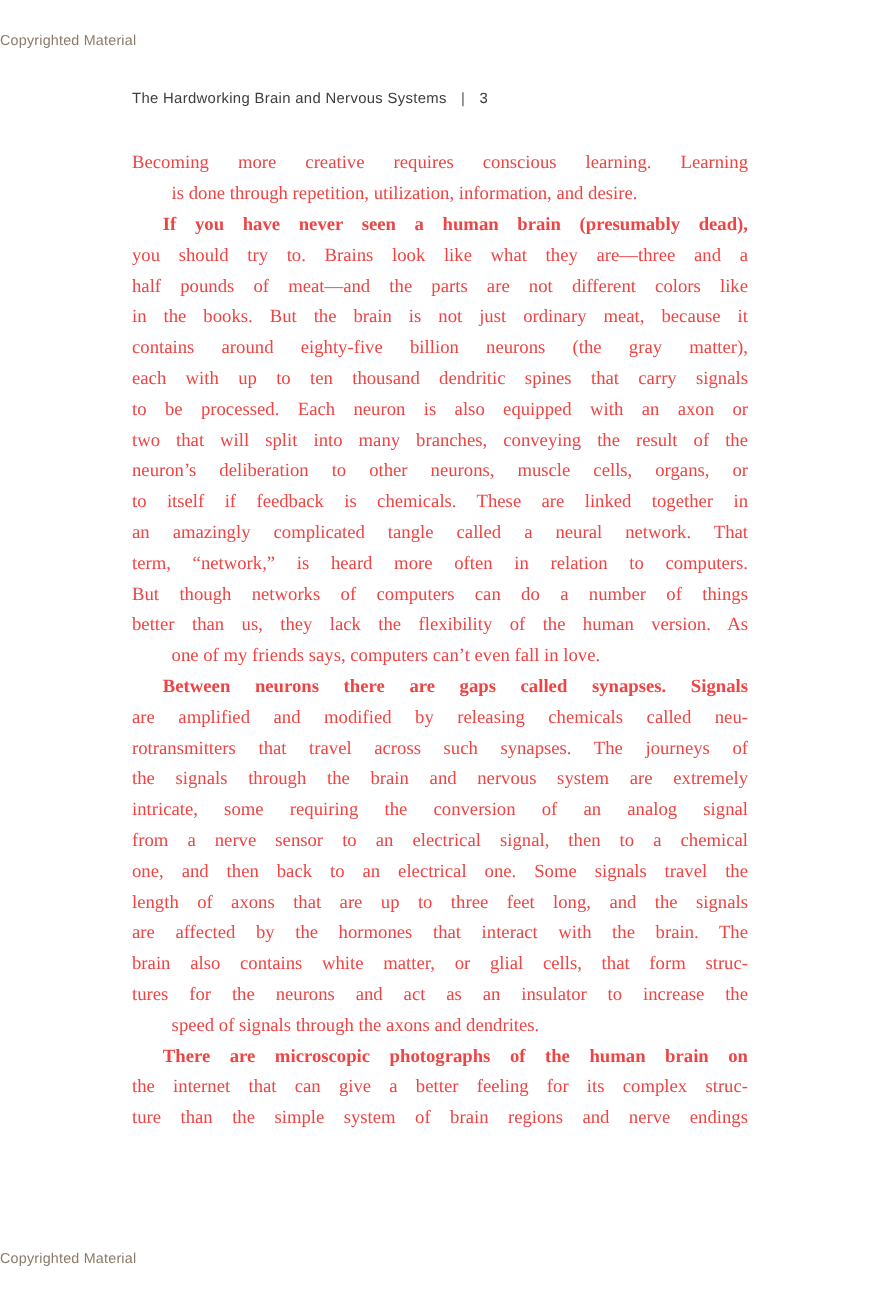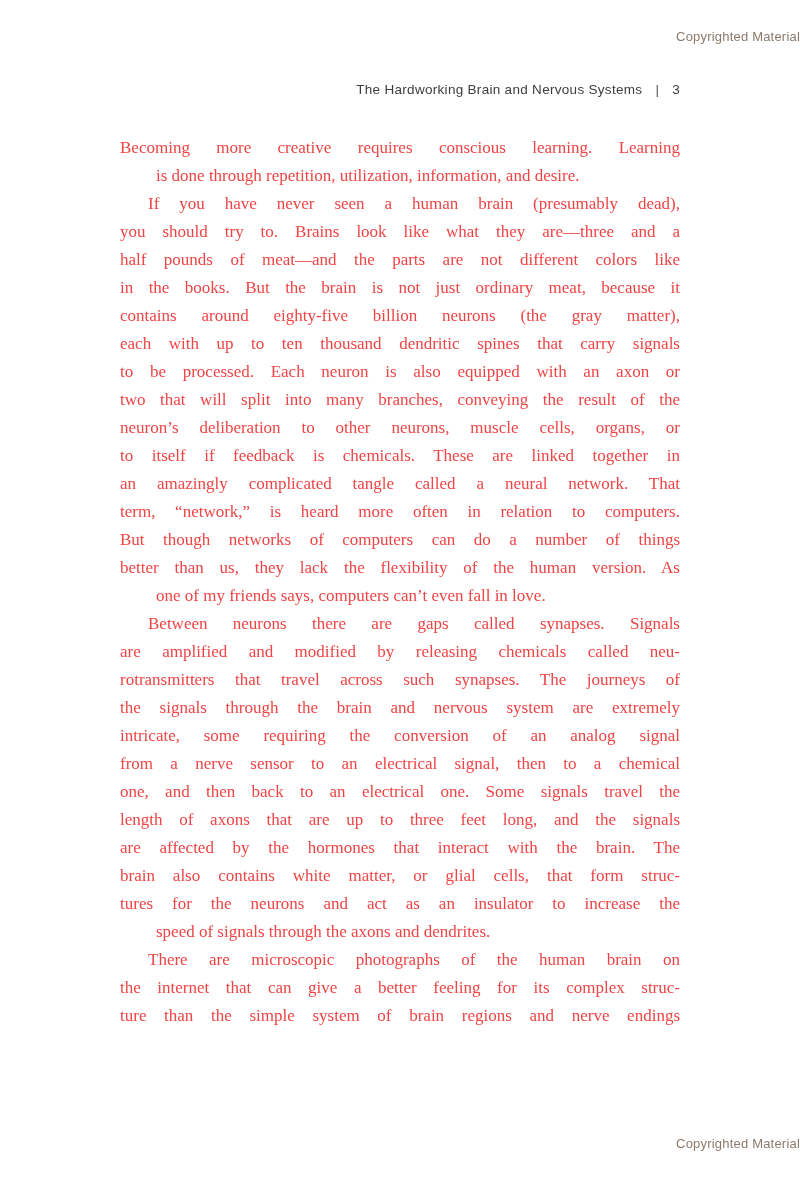--- a/index.html
+++ b/index.html
@@ -5,42 +5,42 @@
   html, body { margin: 0; padding: 0; }
   body {
     width: 800px; height: 1183px;
     background: #ffffff;
     position: relative; overflow: hidden;
     font-family: "Liberation Serif", serif;
     color: #1a1a1a;
   }
   .notice {
     position: absolute; left: 0; width: 800px;
-    text-align: right;
+    text-align: left;
     font-family: "Liberation Sans", sans-serif;
     font-size: 13px; letter-spacing: 0.2px;
     color: #8b7a69;
   }
   .notice.top { top: 29px; }
   .notice.bottom { top: 1136px; }
   .running-head {
     position: absolute; top: 82px; left: 120px; width: 560px;
-    text-align: right;
+    text-align: left;
     font-family: "Liberation Sans", sans-serif;
     font-size: 13.5px; color: #3d3d3d; letter-spacing: 0.3px;
   }
   .running-head .sep { display: inline-block; margin: 0 13px; color: #555; }
   .body-text {
     position: absolute; top: 134px; left: 120px; width: 560px;
     font-size: 17px; line-height: 28px; color: #ef4444;
   }
   .paragraph { margin: 0; }
   .line { text-align: justify; text-align-last: justify; }
   .line.last { text-align-last: left; margin-left: 36px; }
-  .line.indent { text-indent: 28px; }
+  .line.indent { text-indent: 28px; font-weight: bold; }
 </style>
 </head>
 <body>
 
 <div class="notice top">Copyrighted Material</div>
 
 <div class="running-head">
   <span>The Hardworking Brain and Nervous Systems</span><span class="sep">|</span><span>3</span>
 </div>
 

